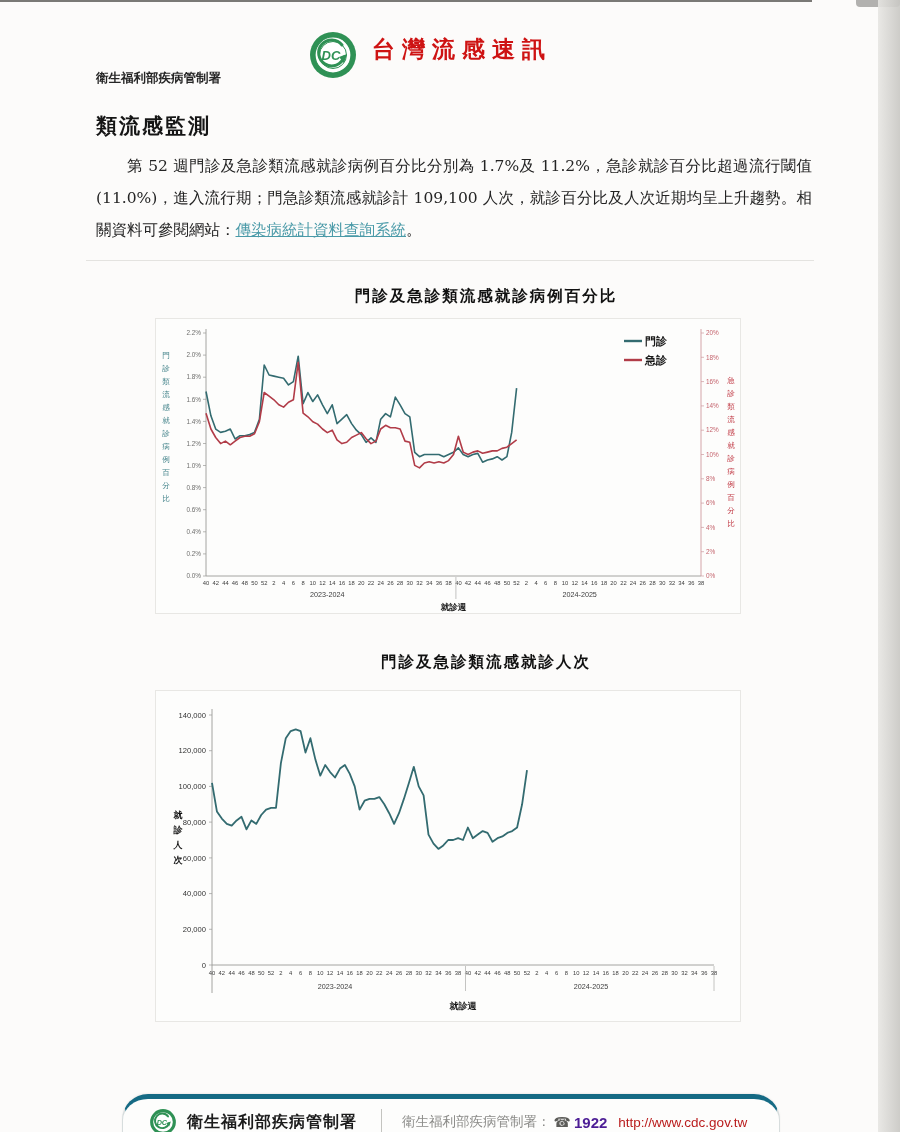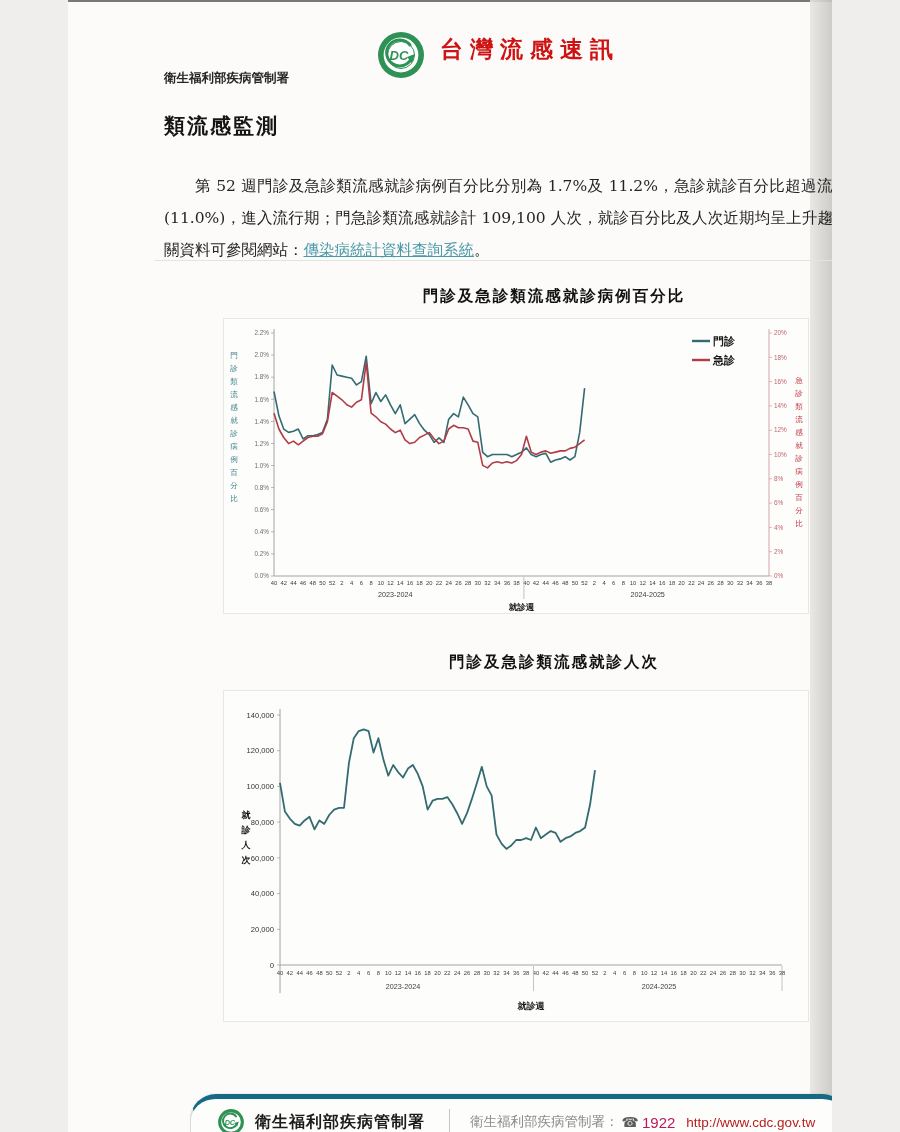--- a/index.html
+++ b/index.html
@@ -1,33 +1,33 @@
 <!DOCTYPE html>
 <html><head>
 <meta charset="utf-8">
 <style>
   html,body{margin:0;padding:0;background:#efeeec;}
-  .page{position:relative;width:764px;height:1132px;margin:0 auto;background:#fcfbfa;overflow:hidden;
+  .page{position:relative;width:900px;height:1132px;margin:0 auto;background:#fcfbfa;overflow:hidden;
         font-family:"Liberation Sans","DejaVu Sans",sans-serif;color:#1c1c1c;}
   
   .top-edge{position:absolute;left:0;top:0;width:812px;height:2px;background:#63625e;opacity:.85;}
   .topright-smudge{position:absolute;left:856px;top:0;width:44px;height:7px;background:#93928e;border-radius:0 0 4px 4px;opacity:.7;}
   .right-strip{position:absolute;right:0;top:0;width:22px;height:1132px;
                background:linear-gradient(to right,#e7e6e3,#c8c7c3);opacity:.9;}
   
   .masthead-logo{position:absolute;left:308px;top:30px;width:50px;height:50px;}
   .masthead-title{position:absolute;left:372px;top:34px;font-family:"DejaVu Serif","Liberation Serif",serif;
                   font-size:23px;font-weight:bold;color:#ce1313;letter-spacing:7px;}
   .masthead-agency{position:absolute;left:96px;top:70px;font-family:"DejaVu Serif","Liberation Serif",serif;
                    font-size:12.5px;font-weight:bold;color:#262626;}
   .masthead-issue{position:absolute;right:92px;top:68px;font-size:13.5px;font-weight:bold;color:#141414;}
   
   .section-heading{position:absolute;left:96px;top:112px;font-family:"DejaVu Serif","Liberation Serif",serif;
                    font-size:21px;font-weight:bold;color:#151515;letter-spacing:2px;}
-  .report-paragraph{position:absolute;left:96px;top:170px;width:716px;font-family:"DejaVu Serif","Liberation Serif",serif;
+  .report-paragraph{position:absolute;left:96px;top:150px;width:716px;font-family:"DejaVu Serif","Liberation Serif",serif;
                     font-size:15.5px;line-height:32px;color:#242424;text-align:justify;text-indent:2em;}
   .stats-link{color:#4a9aa8;text-decoration:underline;cursor:pointer;}
   .content-divider{position:absolute;left:86px;top:260px;width:728px;height:1px;background:#e4e3e0;}
   
   .chart-title{position:absolute;left:0;width:900px;text-align:center;
                font-family:"DejaVu Serif","Liberation Serif",serif;font-size:15.5px;font-weight:bold;color:#111;letter-spacing:2px;padding-left:36px;}
   .chart1-title{top:286px;}
   .chart2-title{top:652px;}
   .chart-box{position:absolute;left:155px;background:#fdfdfc;border:1px solid #e8e7e4;}
   .chart1-box{top:318px;width:584px;height:294px;}
@@ -35,21 +35,21 @@
   .chart-box svg{display:block;width:100%;height:100%;}
   
   .footer-card{position:absolute;left:122px;top:1094px;width:656px;height:70px;background:#fdfdfc;
                border:1px solid #d7dddd;border-top:5px solid #156a84;border-radius:26px 26px 0 0;
                box-shadow:0 -1px 2px rgba(0,0,0,0.06);}
   .footer-row{display:flex;align-items:center;gap:10px;padding:9px 0 0 26px;}
   .footer-logo{width:28px;height:28px;flex:0 0 auto;}
   .footer-agency{font-size:16px;font-weight:bold;color:#1c1c1c;letter-spacing:1px;}
   .footer-vdivider{width:1px;height:26px;background:#c4c4c0;margin:0 10px 0 14px;}
   .footer-hotline{font-size:13.5px;color:#8b8b88;display:flex;align-items:center;gap:3px;white-space:nowrap;}
-  .footer-hotline .num{font-weight:normal;color:#be185d;font-size:15px;}
+  .footer-hotline .num{font-weight:bold;color:#4c1d95;font-size:15px;}
   .footer-hotline .site{margin-left:8px;color:#b91c1c;text-align:right;}
   .phone-glyph{font-size:14px;color:#5c5c59;}
 </style>
 </head>
 <body>
 
 <div class="page">
   <div class="top-edge"></div>
   <div class="topright-smudge"></div>
   <div class="right-strip"></div>

